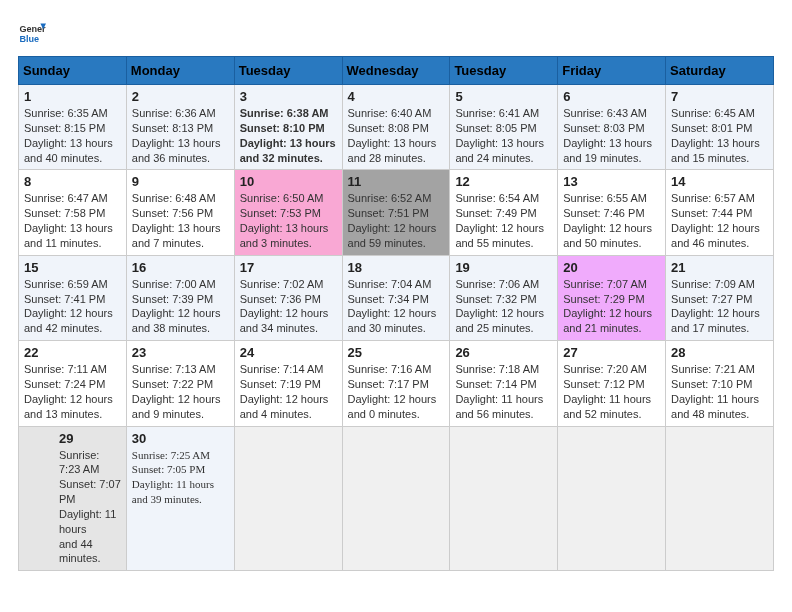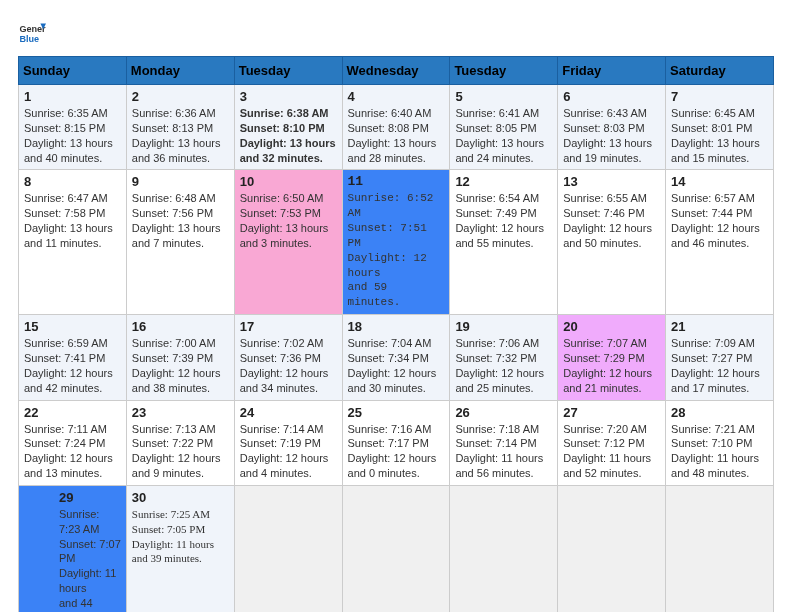--- a/index.html
+++ b/index.html
@@ -185,21 +185,21 @@
 Daylight: 13 hours
 and 7 minutes.</div>
           </td>
           <td style="background: #f9a8d4;">
             <span class="day-num">10</span>
             <div class="cell-text" style="white-space: pre-line;">Sunrise: 6:50 AM
 Sunset: 7:53 PM
 Daylight: 13 hours
 and 3 minutes.</div>
           </td>
-          <td style="background: #3b82f6; font-family: Liberation Mono, monospace;">
+          <td style="background: #a3a3a3;">
             <span class="day-num">11</span>
             <div class="cell-text" style="white-space: pre-line;">Sunrise: 6:52 AM
 Sunset: 7:51 PM
 Daylight: 12 hours
 and 59 minutes.</div>
           </td>
           <td style="background: rgb(255, 255, 255);">
             <span class="day-num">12</span>
             <div class="cell-text" style="white-space: pre-line;">Sunrise: 6:54 AM
 Sunset: 7:49 PM
@@ -317,21 +317,21 @@
           </td>
           <td style="background: rgb(255, 255, 255);">
             <span class="day-num">28</span>
             <div class="cell-text" style="white-space: pre-line;">Sunrise: 7:21 AM
 Sunset: 7:10 PM
 Daylight: 11 hours
 and 48 minutes.</div>
           </td>
         </tr>
         <tr>
-          <td style="background: #3b82f6; padding-left: 40px;">
+          <td style="background: #e5e5e5; padding-left: 40px;">
             <span class="day-num">29</span>
             <div class="cell-text" style="white-space: pre-line;">Sunrise: 7:23 AM
 Sunset: 7:07 PM
 Daylight: 11 hours
 and 44 minutes.</div>
           </td>
           <td style="background: rgb(240, 244, 250);">
             <span class="day-num">30</span>
             <div class="cell-text" style="white-space: pre-line; font-family: Liberation Serif, serif;">Sunrise: 7:25 AM
 Sunset: 7:05 PM

